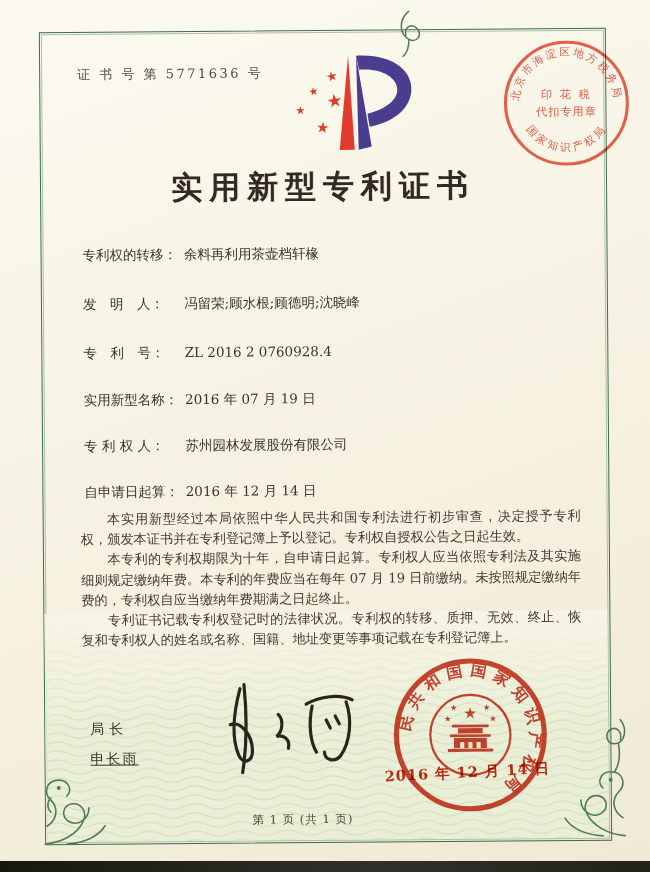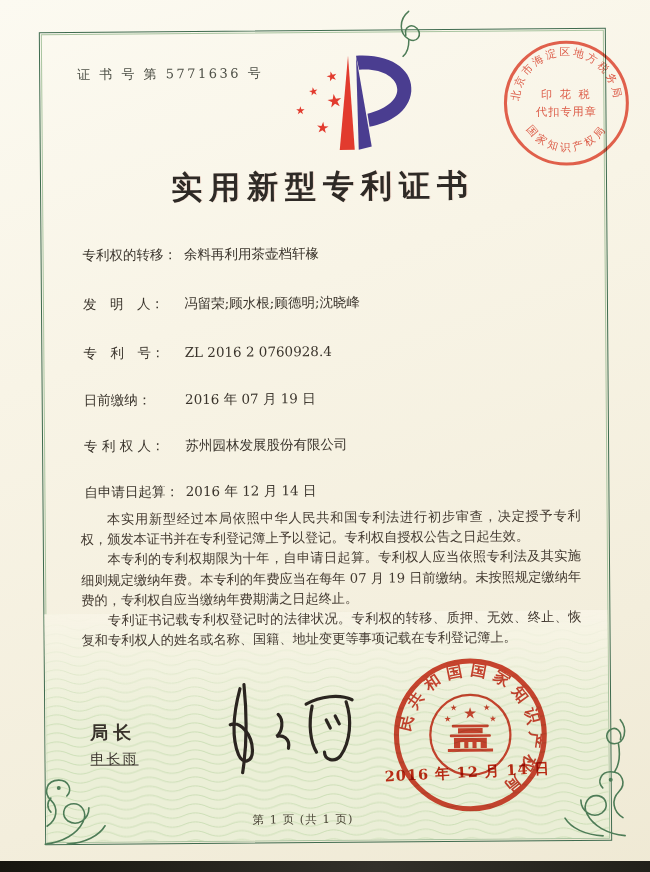--- a/index.html
+++ b/index.html
@@ -51,21 +51,21 @@
   .field-label{display:inline-block;min-width:97px;}
   .field-value{display:inline-block;}
   .f0{top:245px}.f1{top:294px}.f2{top:343px}.f3{top:390px}.f4{top:436px}.f5{top:482px}
 
   .body-text{
     position:absolute;left:80px;top:508px;width:500px;z-index:2;
     font-size:13.2px;line-height:20.2px;color:#433a31;text-align:justify;
   }
   .body-text p{margin:0;text-indent:2em;}
 
-  .director-title{position:absolute;left:88px;top:719px;z-index:2;font-size:18px;letter-spacing:5px;color:#38322b;font-weight:bold;}
+  .director-title{position:absolute;left:88px;top:719px;z-index:2;font-size:14px;letter-spacing:5px;color:#38322b;}
   .director-name{position:absolute;left:88px;top:749px;z-index:2;font-size:14px;letter-spacing:2px;color:#38322b;text-decoration:underline;}
   .signature-svg{position:absolute;left:192px;top:676px;width:170px;height:110px;z-index:3;}
 
   .tax-seal{position:absolute;left:504px;top:40px;width:130px;height:130px;z-index:3;opacity:.88;mix-blend-mode:multiply;}
   .official-seal{position:absolute;left:390px;top:658px;width:156px;height:156px;z-index:3;opacity:.93;mix-blend-mode:multiply;}
   .seal-date{
     position:absolute;left:382px;top:764px;width:178px;z-index:4;
     font-size:14.5px;font-weight:bold;letter-spacing:1px;color:#c62d17;
     transform:rotate(-2.5deg);mix-blend-mode:multiply;
   }
@@ -165,21 +165,21 @@
     </div>
     <div class="field-row f1">
       <span class="field-label">发　明　人：</span>
       <span class="field-value">冯留荣;顾水根;顾德明;沈晓峰</span>
     </div>
     <div class="field-row f2">
       <span class="field-label">专　利　号：</span>
       <span class="field-value">ZL 2016 2 0760928.4</span>
     </div>
     <div class="field-row f3">
-      <span class="field-label">日前缴纳：</span>
+      <span class="field-label">实用新型名称：</span>
       <span class="field-value">2016 年 07 月 19 日</span>
     </div>
     <div class="field-row f4">
       <span class="field-label">专 利 权 人：</span>
       <span class="field-value">苏州园林发展股份有限公司</span>
     </div>
     <div class="field-row f5">
       <span class="field-label">自申请日起算：</span>
       <span class="field-value">2016 年 12 月 14 日</span>
     </div>

